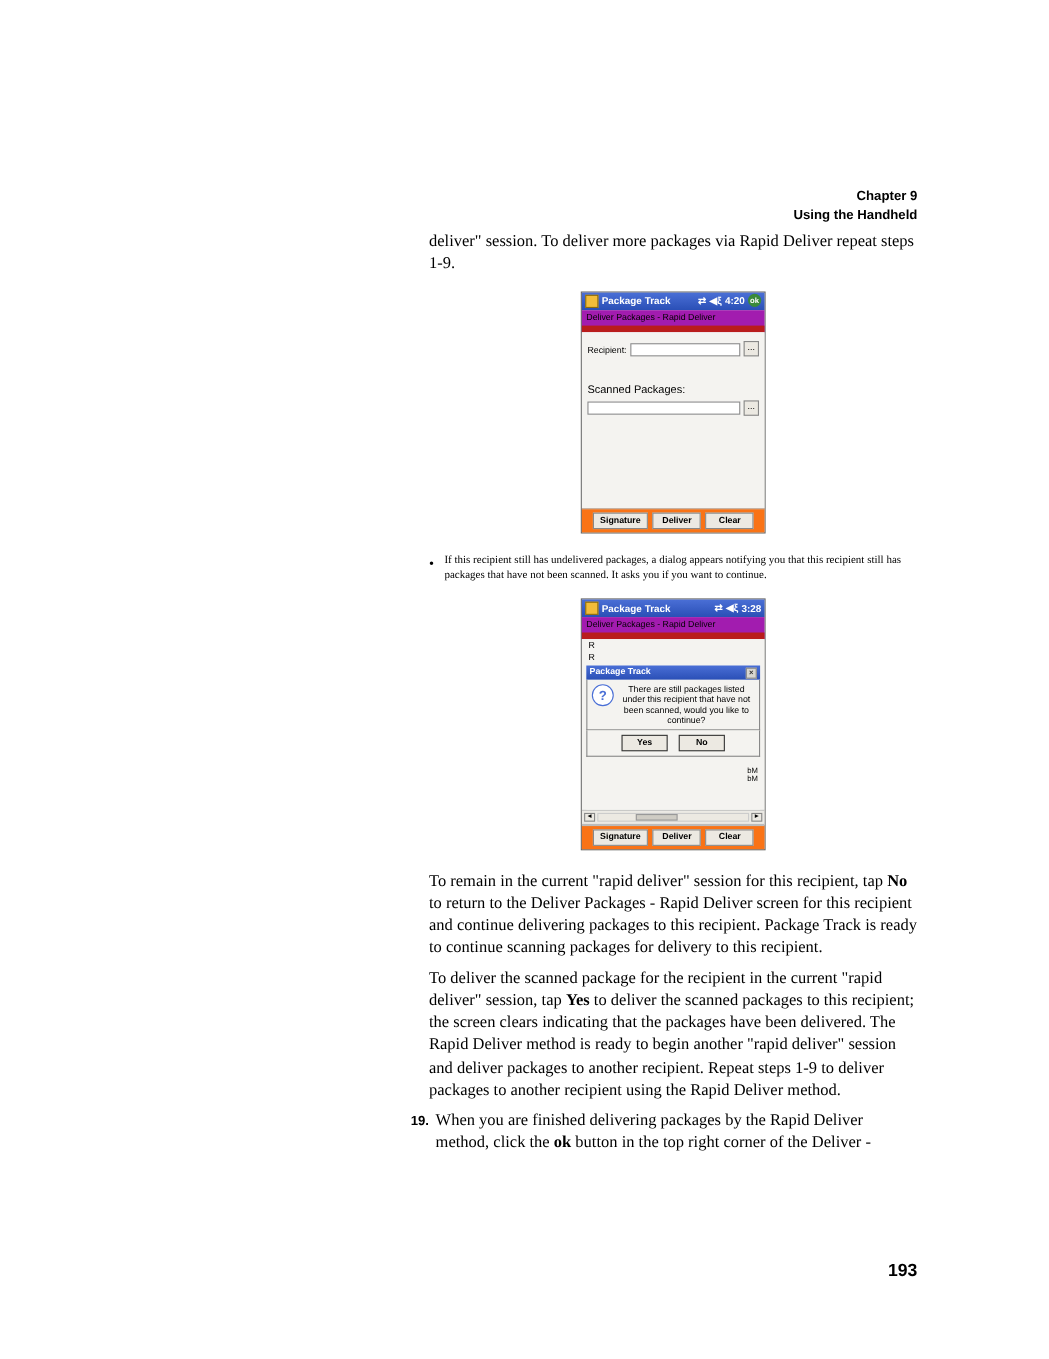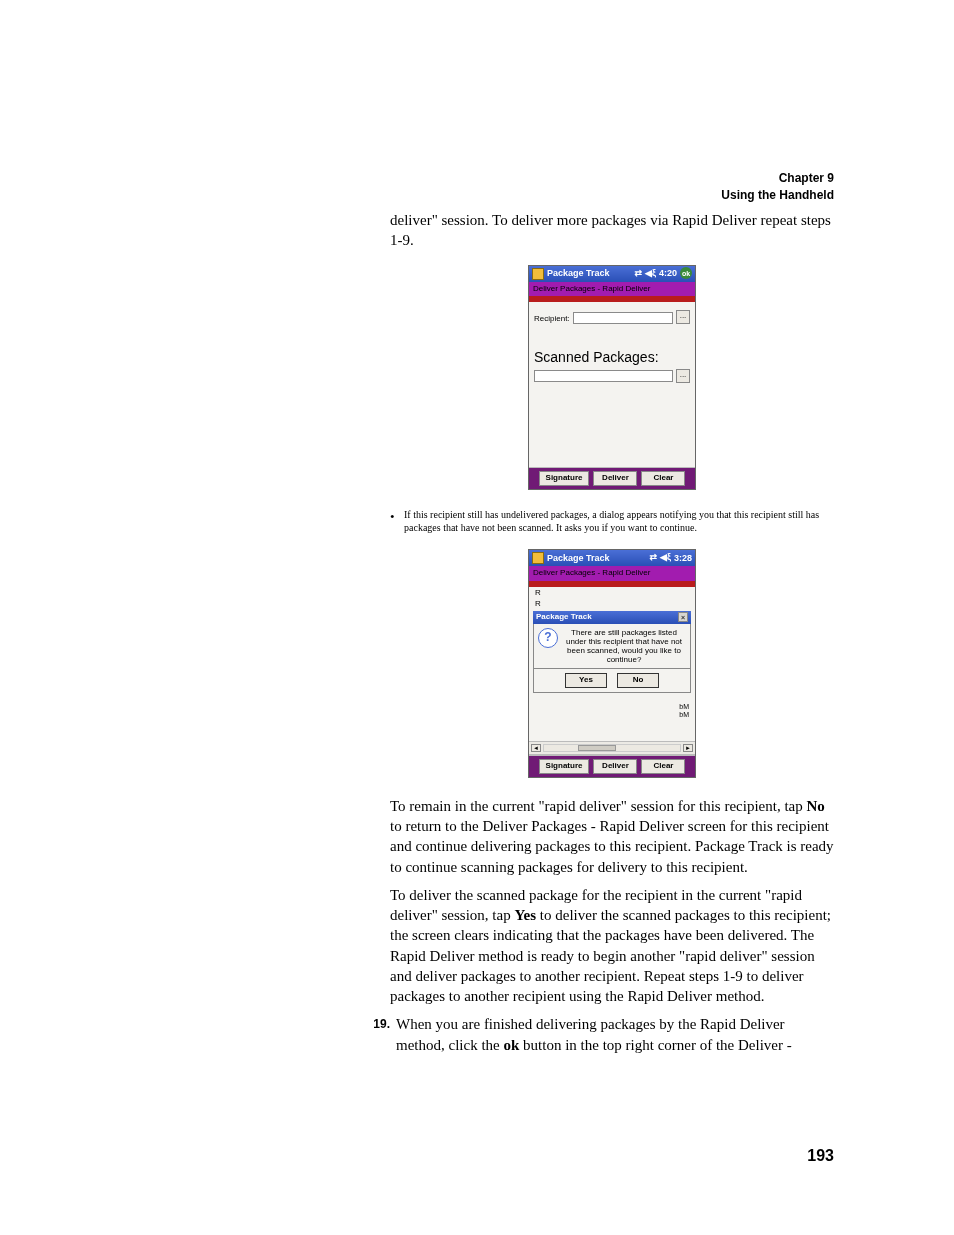--- a/index.html
+++ b/index.html
@@ -178,35 +178,35 @@
     width: 14px;
     height: 14px;
     border: 1px solid #888;
     background: #ece9e2;
     font-size: 8px;
     line-height: 10px;
     text-align: center;
     box-sizing: border-box;
   }
   .pda-scanned-label {
-    font-size: 14px;
+    font-size: 10px;
     margin-bottom: 2px;
     margin-top: 24px;
   }
   .pda-scanned-row {
     display: flex;
     align-items: center;
     gap: 3px;
     margin-bottom: 4px;
   }
   .pda-empty-area {
     height: 78px;
   }
   .pda-bottom-bar {
-    background: #701a75;
+    background: #f97316;
     border-top: 1px solid #bbb;
     padding: 3px;
     display: flex;
     justify-content: center;
     gap: 4px;
   }
   .pda-btn {
     border: 1px solid #888;
     background: #ece9e2;
     font-size: 8px;

